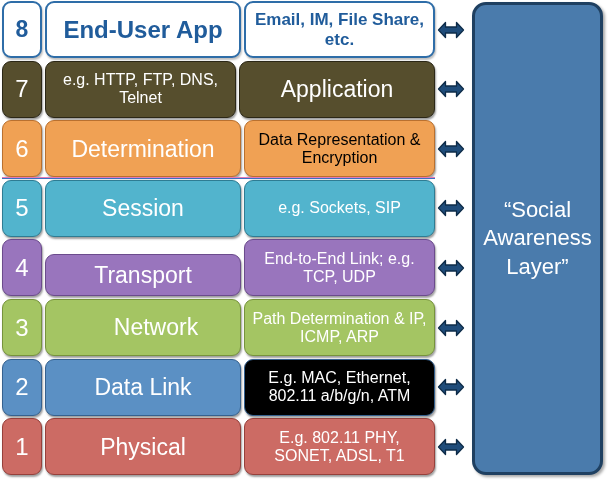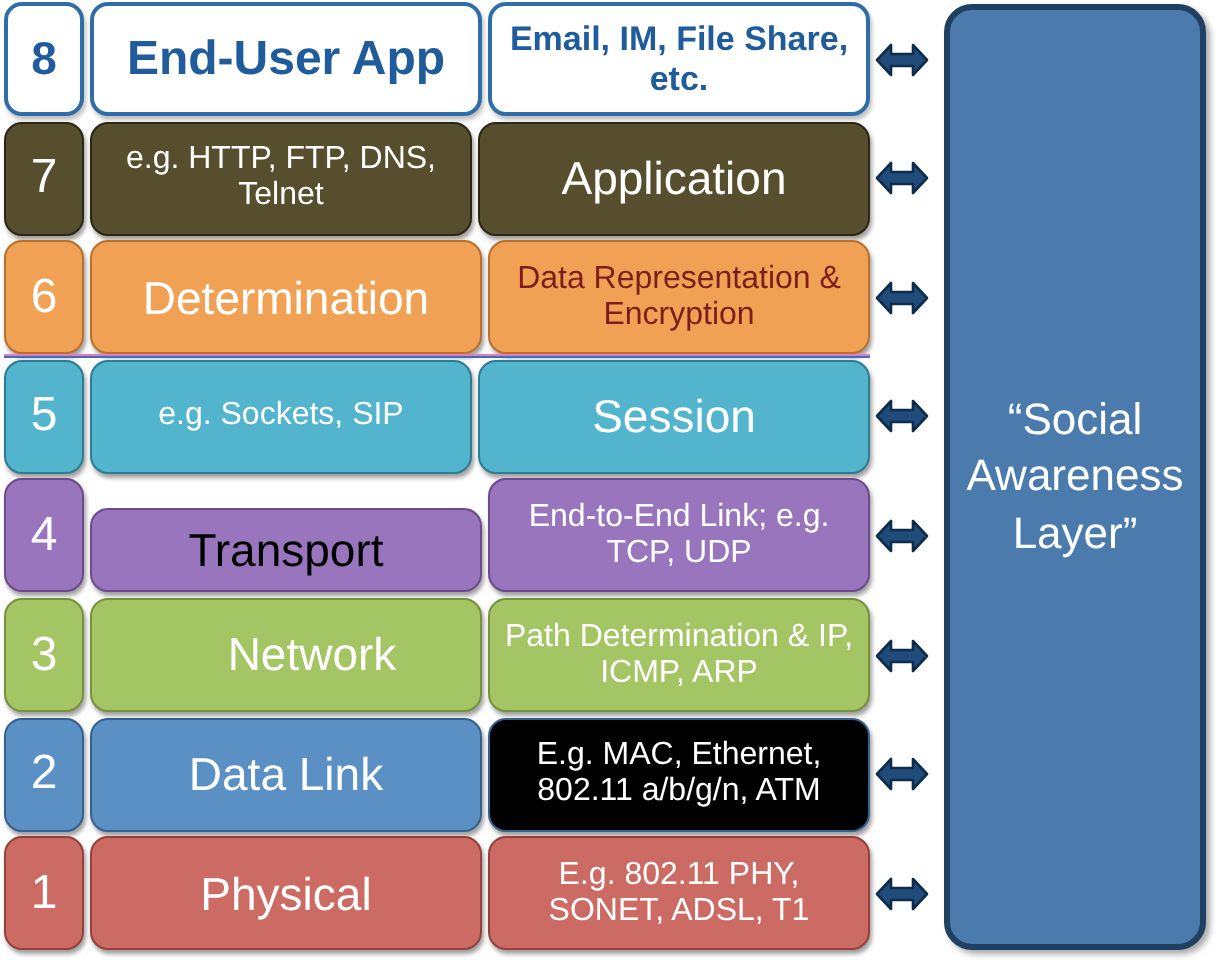--- a/index.html
+++ b/index.html
@@ -127,30 +127,30 @@
         <div class="cell cell-desc">Email, IM, File Share, etc.</div>
       </div>
       <div class="layer-row" style="top: 60.6px;">
         <div class="cell cell-num" style="background: rgb(86, 78, 45); border-color: rgb(43, 39, 22); color: rgb(255, 255, 255);">7</div>
         <div class="cell cell-desc" style="background: rgb(86, 78, 45); border-color: rgb(43, 39, 22); color: rgb(255, 255, 255);">e.g. HTTP, FTP, DNS, Telnet</div>
         <div class="cell cell-name" style="background: rgb(86, 78, 45); border-color: rgb(43, 39, 22); color: rgb(255, 255, 255);">Application</div>
       </div>
       <div class="layer-row" style="top: 120.2px;">
         <div class="cell cell-num" style="background: rgb(240, 161, 84); border-color: rgb(185, 112, 47); color: rgb(255, 255, 255);">6</div>
         <div class="cell cell-name" style="background: rgb(240, 161, 84); border-color: rgb(185, 112, 47); color: rgb(255, 255, 255);">Determination</div>
-        <div class="cell cell-desc" style="background: rgb(240, 161, 84); border-color: rgb(185, 112, 47); color: #7f1d1d;">Data Representation &amp; Encryption</div>
+        <div class="cell cell-desc" style="background: rgb(240, 161, 84); border-color: rgb(185, 112, 47); color: #000000;">Data Representation &amp; Encryption</div>
       </div>
       <div class="layer-row" style="top: 179.8px;">
         <div class="cell cell-num" style="background: rgb(82, 180, 205); border-color: rgb(46, 124, 147); color: rgb(255, 255, 255);">5</div>
+        <div class="cell cell-name" style="background: rgb(82, 180, 205); border-color: rgb(46, 124, 147); color: rgb(255, 255, 255);">Session</div>
         <div class="cell cell-desc" style="background: rgb(82, 180, 205); border-color: rgb(46, 124, 147); color: rgb(255, 255, 255);">e.g. Sockets, SIP</div>
-        <div class="cell cell-name" style="background: rgb(82, 180, 205); border-color: rgb(46, 124, 147); color: rgb(255, 255, 255);">Session</div>
       </div>
       <div class="layer-row" style="top: 239.4px;">
         <div class="cell cell-num" style="background: rgb(153, 117, 189); border-color: rgb(107, 75, 140); color: rgb(255, 255, 255);">4</div>
-        <div class="cell cell-name" style="background: rgb(153, 117, 189); border-color: rgb(107, 75, 140); color: #000000; margin-top: 15px;">Transport</div>
+        <div class="cell cell-name" style="background: rgb(153, 117, 189); border-color: rgb(107, 75, 140); color: #ffffff; margin-top: 15px;">Transport</div>
         <div class="cell cell-desc" style="background: rgb(153, 117, 189); border-color: rgb(107, 75, 140); color: rgb(255, 255, 255);">End-to-End Link; e.g. TCP, UDP</div>
       </div>
       <div class="layer-row" style="top: 299px;">
         <div class="cell cell-num" style="background: rgb(164, 197, 99); border-color: rgb(118, 147, 60); color: rgb(255, 255, 255);">3</div>
         <div class="cell cell-name" style="background: rgb(164, 197, 99); border-color: rgb(118, 147, 60); color: rgb(255, 255, 255); padding-left: 26px;">Network</div>
         <div class="cell cell-desc" style="background: rgb(164, 197, 99); border-color: rgb(118, 147, 60); color: rgb(255, 255, 255);">Path Determination &amp; IP, ICMP, ARP</div>
       </div>
       <div class="layer-row" style="top: 358.6px;">
         <div class="cell cell-num" style="background: rgb(91, 144, 196); border-color: rgb(53, 97, 143); color: rgb(255, 255, 255);">2</div>
         <div class="cell cell-name" style="background: rgb(91, 144, 196); border-color: rgb(53, 97, 143); color: rgb(255, 255, 255);">Data Link</div>

